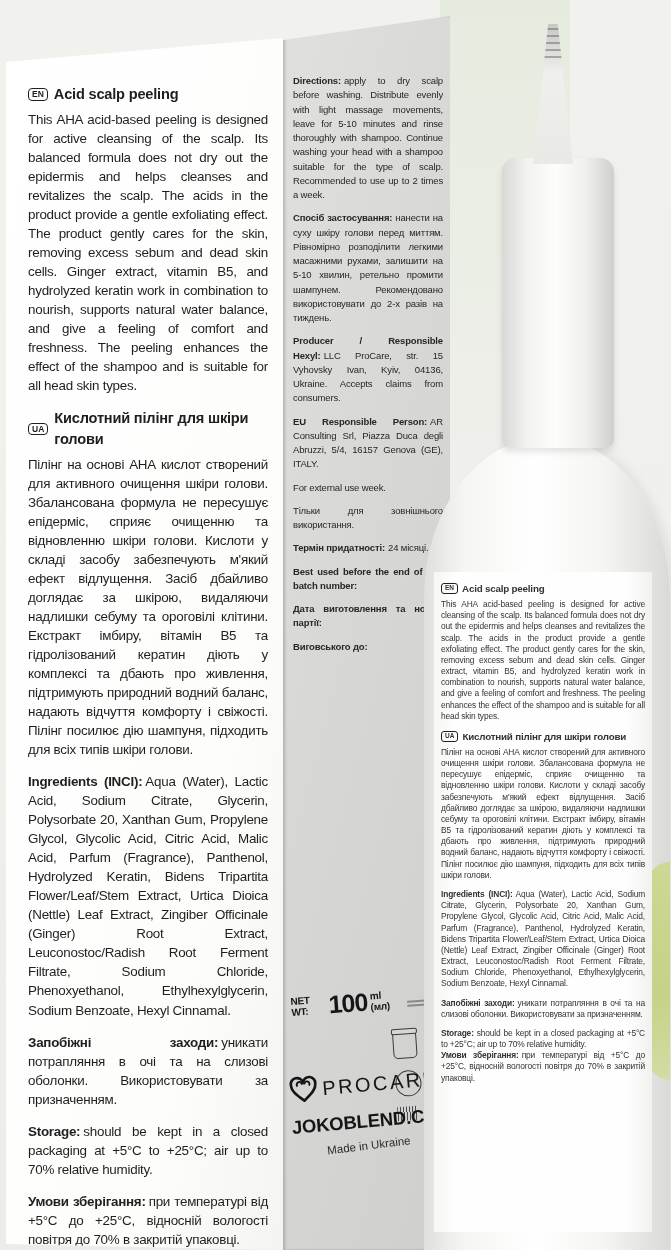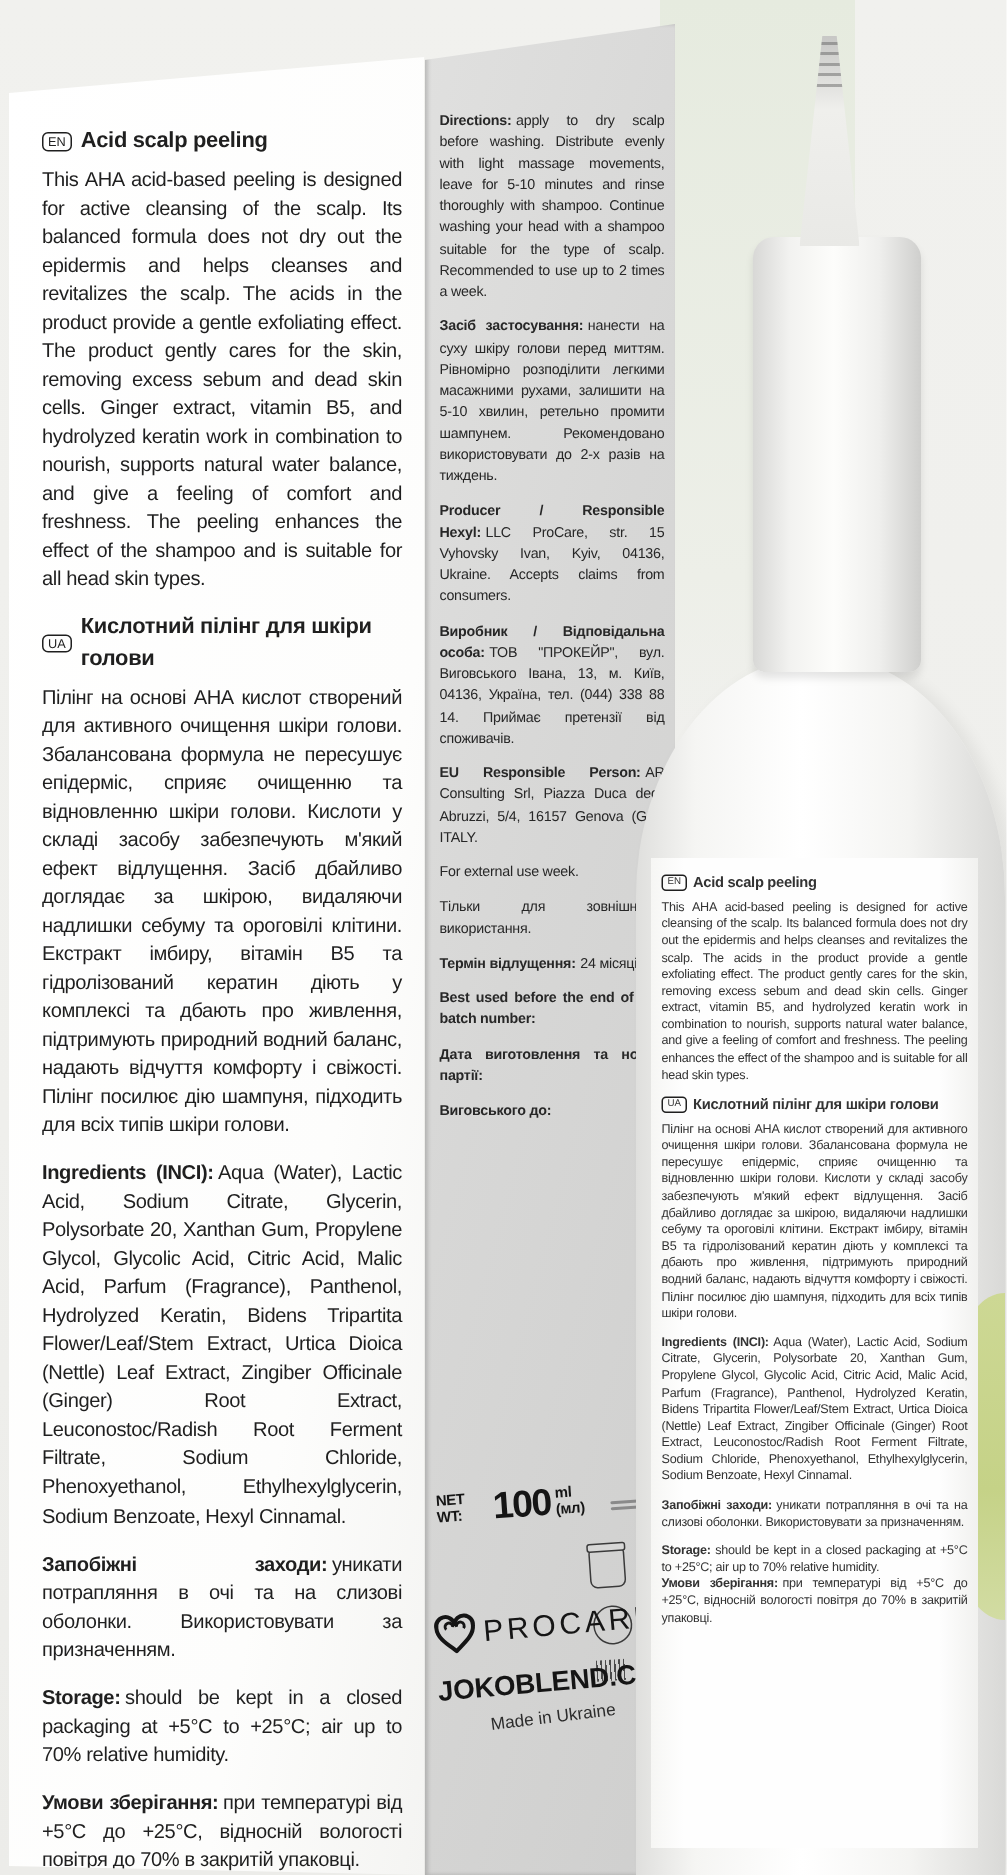--- a/index.html
+++ b/index.html
@@ -5,21 +5,21 @@
   html,body{margin:0;padding:0;}
   .scene{position:relative;width:671px;height:1250px;background:linear-gradient(180deg,#f1f1ee 0%,#efefec 60%,#ecece9 100%);overflow:hidden;font-family:"Liberation Sans",sans-serif;color:#1f1f1f;padding-left:37px;}
   .bg-tint{position:absolute;left:440px;top:0;width:130px;height:480px;background:linear-gradient(180deg,#e6ebdf,#edefe8 80%,rgba(237,239,232,0));}
 
   
   .box-side{position:absolute;left:283px;top:16px;width:167px;height:1234px;background:linear-gradient(105deg,#e0e0df 0%,#d7d7d6 45%,#cfcfce 100%);clip-path:polygon(0 24px,100% 0,100% 1234px,0 1234px);box-shadow:inset 2px 0 3px rgba(0,0,0,.18);}
   .box-front{position:absolute;left:6px;top:38px;width:277px;height:1212px;background:linear-gradient(100deg,#ffffff 0%,#fdfdfc 70%,#f4f4f2 100%);clip-path:polygon(0 24px,100% 0,100% 1212px,0 1206px);}
   .front-content{position:absolute;left:22px;top:46px;width:240px;font-size:13.4px;line-height:1.42;letter-spacing:-.25px;text-align:justify;}
   .front-content p{margin:0 0 13px;}
   .hrow{display:flex;align-items:center;gap:6px;margin:0 0 5px;text-align:left;}
-  .badge{display:inline-block;border:1.4px solid #1f1f1f;border-radius:4px;font-size:8.5px;font-weight:normal;padding:1px 3px;line-height:1;letter-spacing:0;}
+  .badge{display:inline-block;border:1.4px solid #1f1f1f;border-radius:4px;font-size:8.5px;font-weight:bold;padding:1px 3px;line-height:1;letter-spacing:0;}
   .hrow b{font-size:14.6px;letter-spacing:-.2px;}
   .lead{font-weight:bold;margin-right:3px;}
 
   .side-content{position:absolute;left:10px;top:58px;width:150px;font-size:9.5px;line-height:1.5;letter-spacing:-.15px;text-align:justify;color:#272727;}
   .side-content p{margin:0 0 9px;}
   .netwt{position:absolute;left:8px;top:980px;width:150px;transform:rotate(-4deg);transform-origin:left center;display:flex;align-items:flex-end;gap:3px;color:#151515;}
   .netwt .nw-label{font-size:10px;font-weight:bold;letter-spacing:-.3px;}
   .netwt .nw-value{font-size:25px;font-weight:bold;letter-spacing:-1px;line-height:.85;}
   .netwt .nw-units{font-size:10px;font-weight:bold;letter-spacing:-.3px;}
   .fineprint{display:flex;flex-direction:column;gap:2px;margin:2px 0 3px 4px;}
@@ -49,27 +49,26 @@
 </style>
 </head>
 <body>
 
 <div class="scene">
   <div class="bg-tint"></div>
 
   <div class="box-side">
     <div class="side-content">
       <p><b class="lead">Directions:</b><span>apply to dry scalp before washing. Distribute evenly with light massage movements, leave for 5-10 minutes and rinse thoroughly with shampoo. Continue washing your head with a shampoo suitable for the type of scalp. Recommended to use up to 2 times a week.</span></p>
-      <p><b class="lead">Засіб застосування:</b><span>нанести на суху шкіру голови перед миттям. Рівномірно розподілити легкими масажними рухами, залишити на 5-10 хвилин, ретельно промити шампунем. Рекомендовано використовувати до 2-х разів на тиждень.</span></p>
+      <p><b class="lead">Спосіб застосування:</b><span>нанести на суху шкіру голови перед миттям. Рівномірно розподілити легкими масажними рухами, залишити на 5-10 хвилин, ретельно промити шампунем. Рекомендовано використовувати до 2-х разів на тиждень.</span></p>
       <p><b class="lead">Producer / Responsible Hexyl:</b><span>LLC ProCare, str. 15 Vyhovsky Ivan, Kyiv, 04136, Ukraine. Accepts claims from consumers.</span></p>
-      <p><b class="lead">Виробник / Відповідальна особа:</b><span>ТОВ "ПРОКЕЙР", вул. Виговського Івана, 13, м. Київ, 04136, Україна, тел. (044) 338 88 14. Приймає претензії від споживачів.</span></p>
       <p><b class="lead">EU Responsible Person:</b><span>AR Consulting Srl, Piazza Duca degli Abruzzi, 5/4, 16157 Genova (GE), ITALY.</span></p>
       <p style="text-align:left;">For external use week.</p>
       <p>Тільки для зовнішнього використання.</p>
-      <p><b class="lead">Термін відлущення:</b><span>24 місяці.</span></p>
+      <p><b class="lead">Термін придатності:</b><span>24 місяці.</span></p>
       <p><b>Best used before the end of and batch number:</b></p>
       <p><b>Дата виготовлення та номер партії:</b></p>
       <p><b>Виговського до:</b></p>
     </div>
 
     <div class="netwt">
       <span class="nw-label">NET WT:</span>
       <span class="nw-value">100</span>
       <span class="nw-units">ml (мл)</span>
       <span class="fineprint">

